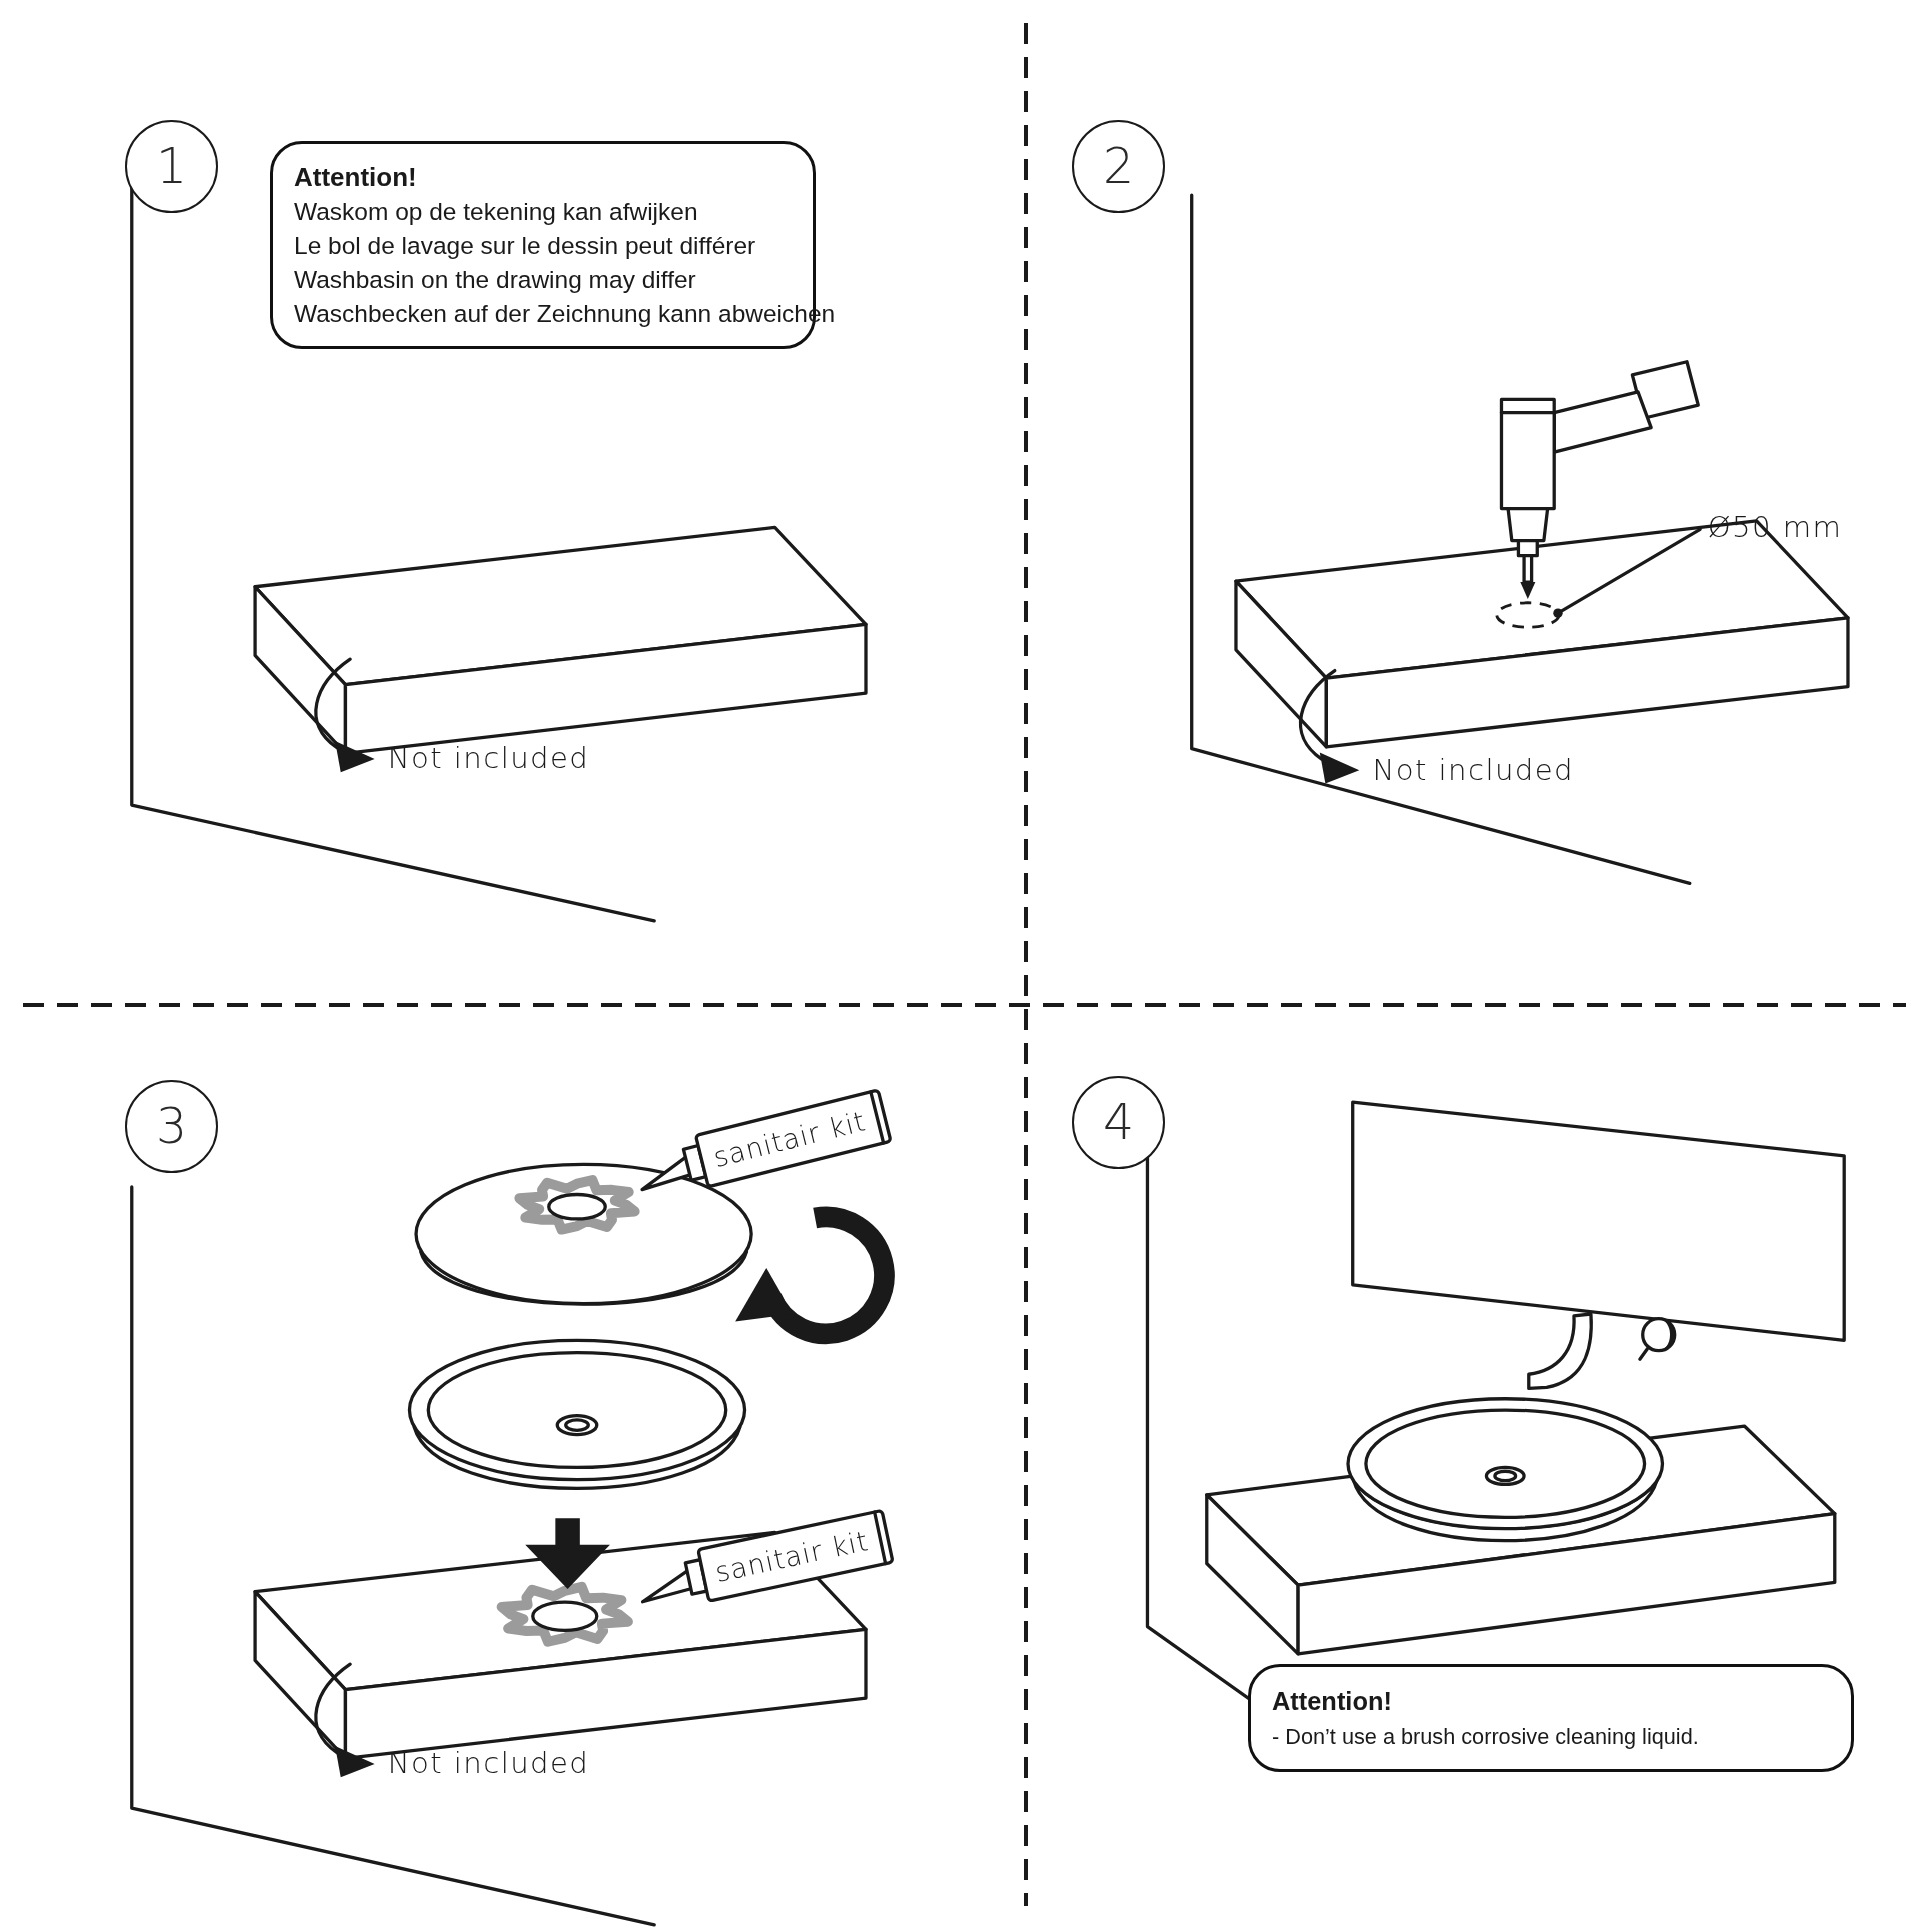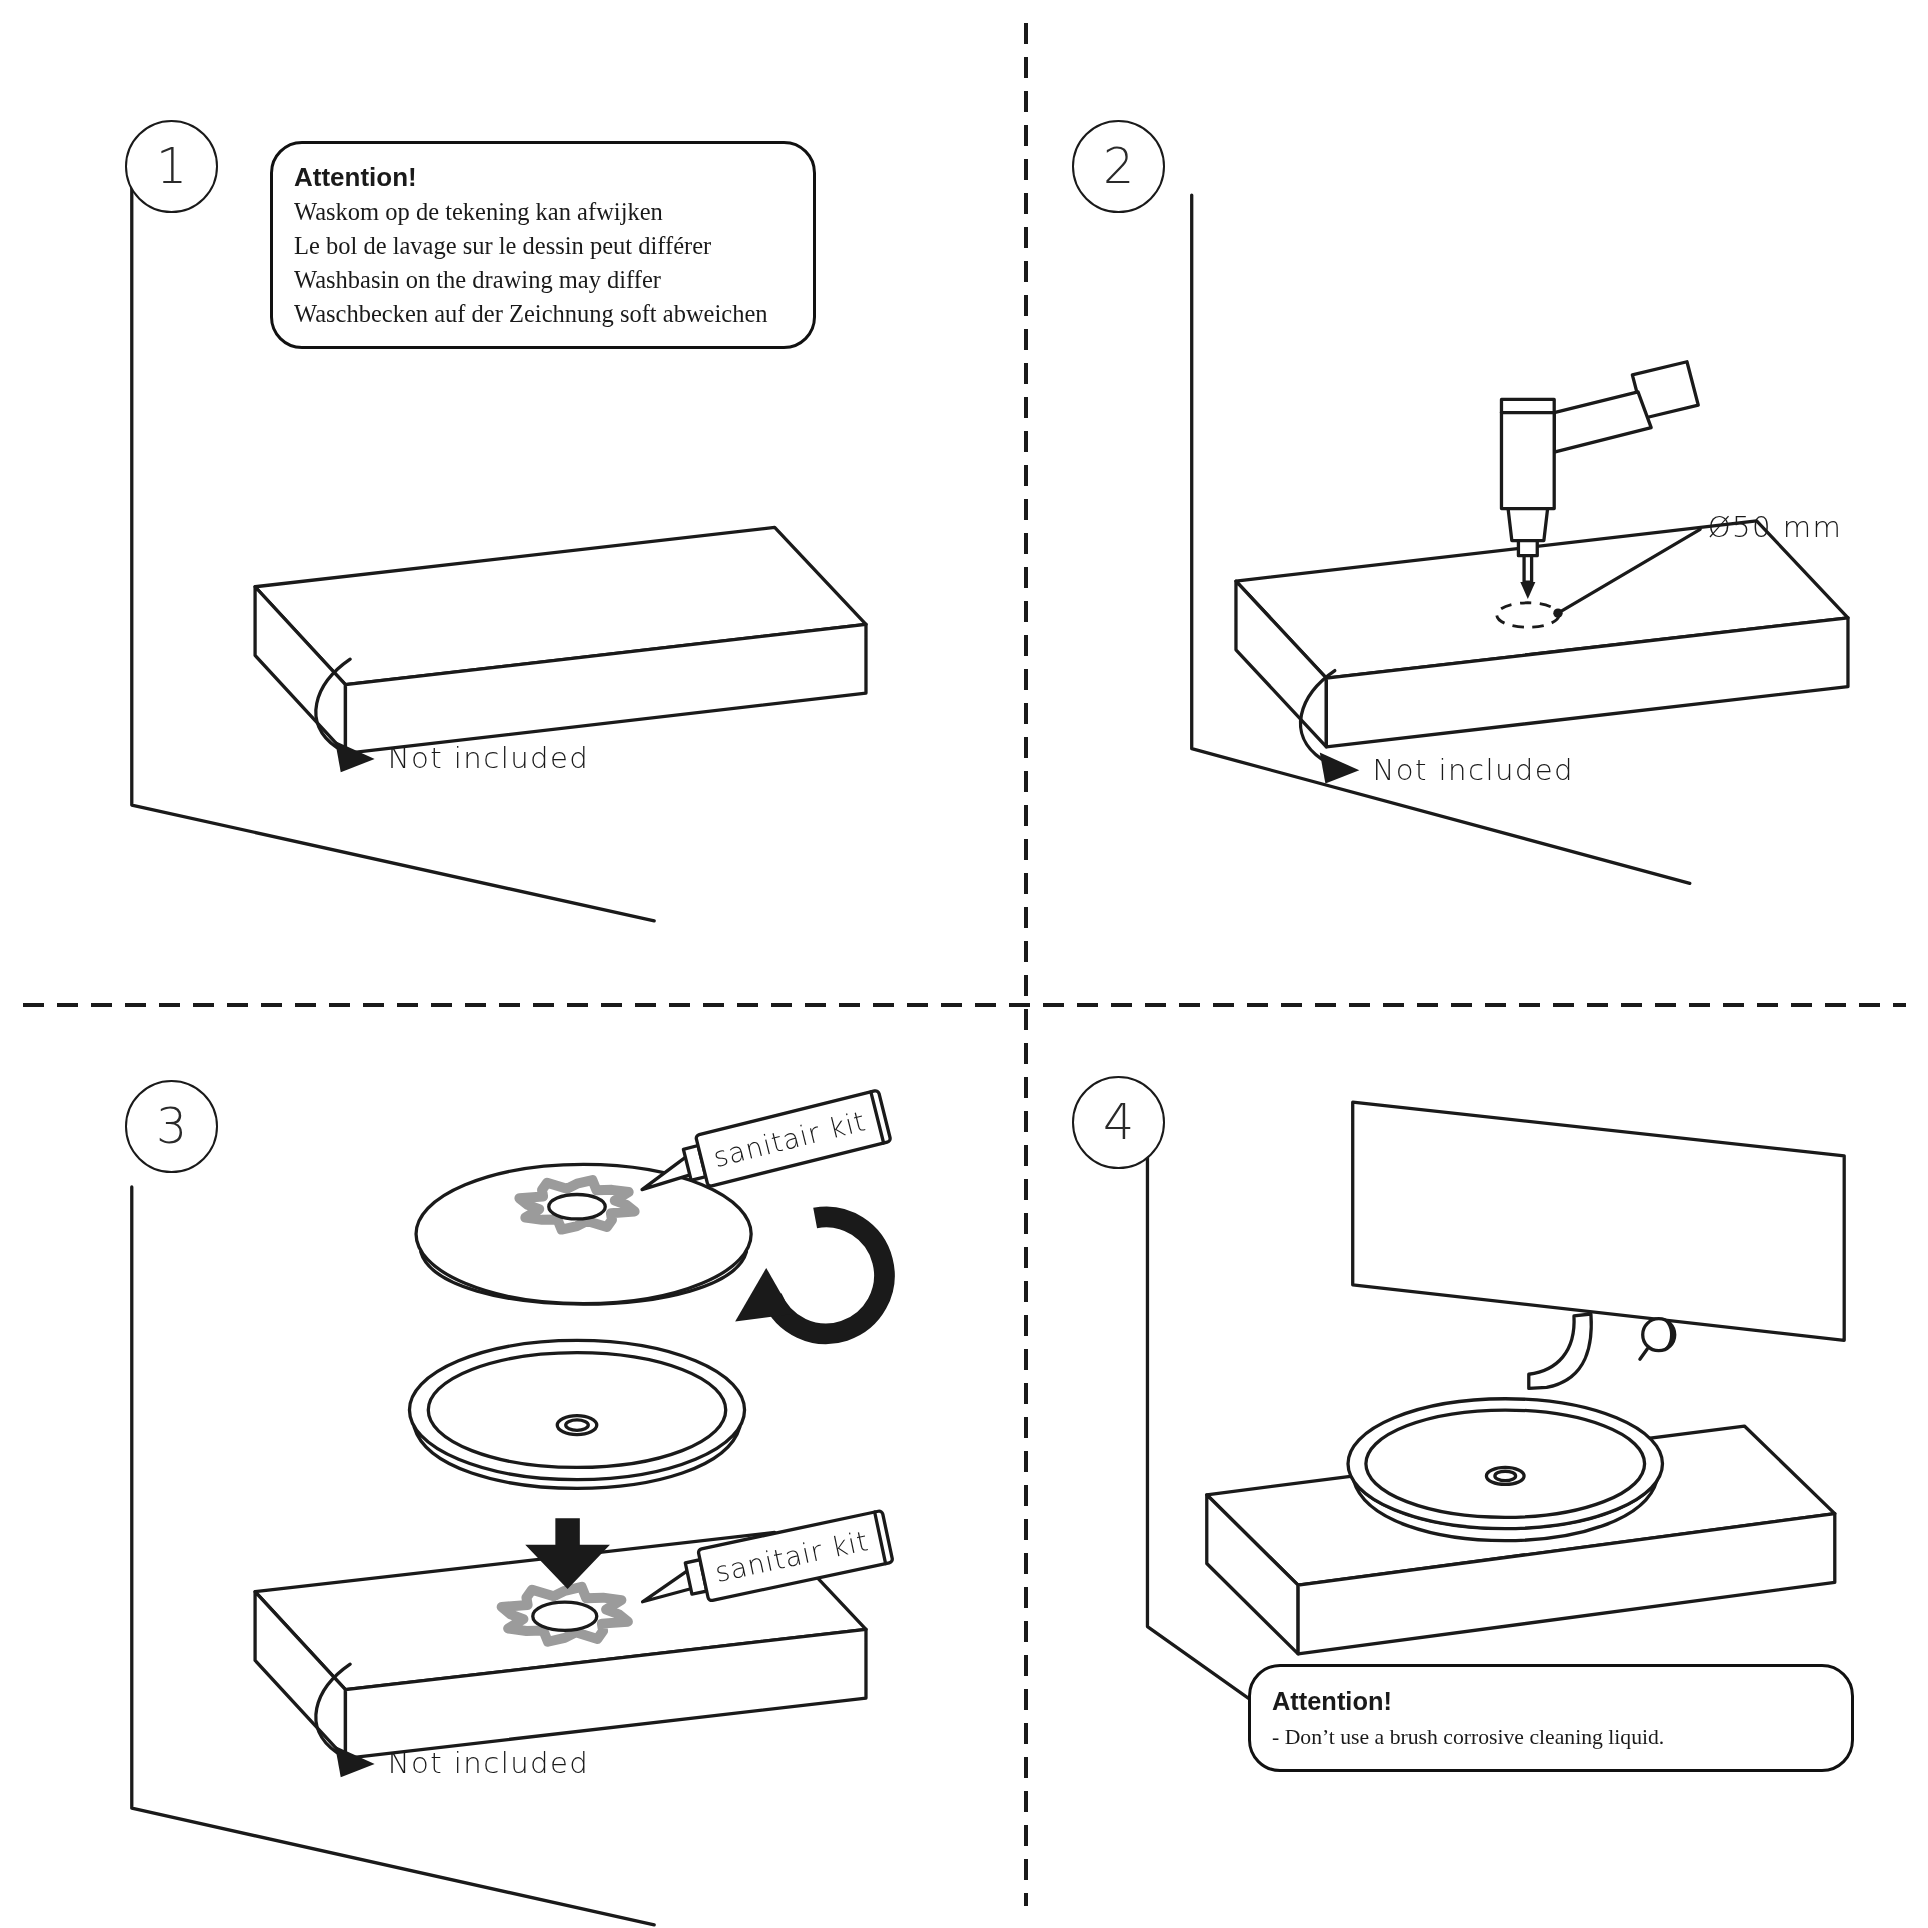--- a/index.html
+++ b/index.html
@@ -10,21 +10,21 @@
   #panel-2{left:1026px;top:0;width:902px;height:1005px;}
   #panel-3{left:0;top:1005px;width:1026px;height:924px;}
   #panel-4{left:1026px;top:1005px;width:902px;height:924px;}
   .panel svg{position:absolute;left:0;top:0;}
   .badge{position:absolute;width:89px;height:89px;border:2.8px solid #1a1a1a;border-radius:50%;
          display:flex;align-items:center;justify-content:center;background:#fff;
          font-family:"DejaVu Sans",sans-serif;font-weight:300;font-size:49px;color:#2a2a2a;}
   .note{position:absolute;border:3.8px solid #111;border-radius:32px;background:#fff;
         padding:15px 21px;box-sizing:border-box;}
   .note .note-title{font-weight:bold;font-size:26px;line-height:36px;margin:0;}
-  .note .note-line{font-size:24.5px;line-height:34px;white-space:nowrap;font-family:Liberation Serif, serif;}
+  .note .note-line{font-size:24.5px;line-height:34px;white-space:nowrap;}
   #panel-4 .note .note-title{font-size:25.4px;line-height:38px;}
   #panel-4 .note .note-line{font-size:21.7px;line-height:34px;}
   .ln{stroke:#1a1a1a;stroke-width:3.5;fill:none;stroke-linejoin:round;stroke-linecap:round;}
   .fw{fill:#ffffff;}
   .fb{fill:#1a1a1a;stroke:none;}
   .hand{font-family:"DejaVu Sans",sans-serif;font-weight:300;font-size:31px;
         letter-spacing:1.5px;fill:#1a1a1a;}
   .tubetext{font-family:"DejaVu Sans",sans-serif;font-weight:300;font-size:29px;
         letter-spacing:1px;fill:#1a1a1a;}
   .divider{position:absolute;}
@@ -56,21 +56,21 @@
       <text class="hand" x="412" y="816">Not included</text>
     </svg>
     <div class="badge" style="left:125px;top:120px;">
       <span>1</span>
     </div>
     <div class="note" style="left:270px;top:141px;width:546px;">
       <div class="note-title">Attention!</div>
       <div class="note-line">Waskom op de tekening kan afwijken</div>
       <div class="note-line">Le bol de lavage sur le dessin peut différer</div>
       <div class="note-line">Washbasin on the drawing may differ</div>
-      <div class="note-line">Waschbecken auf der Zeichnung soft abweichen</div>
+      <div class="note-line">Waschbecken auf der Zeichnung kann abweichen</div>
     </div>
   </div>
 
   <div class="panel" id="panel-2">
     <svg viewBox="0 0 958 1067" width="902" height="1005">
 
       <path class="ln" d="M176,207 L176,795 L705,938"></path>
 
       <g>
         <polygon class="ln fw" points="223,617 776,553 873,656 319,720"></polygon>

